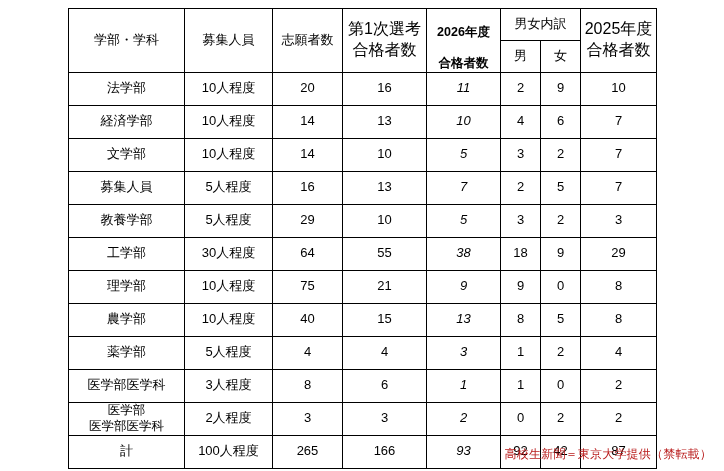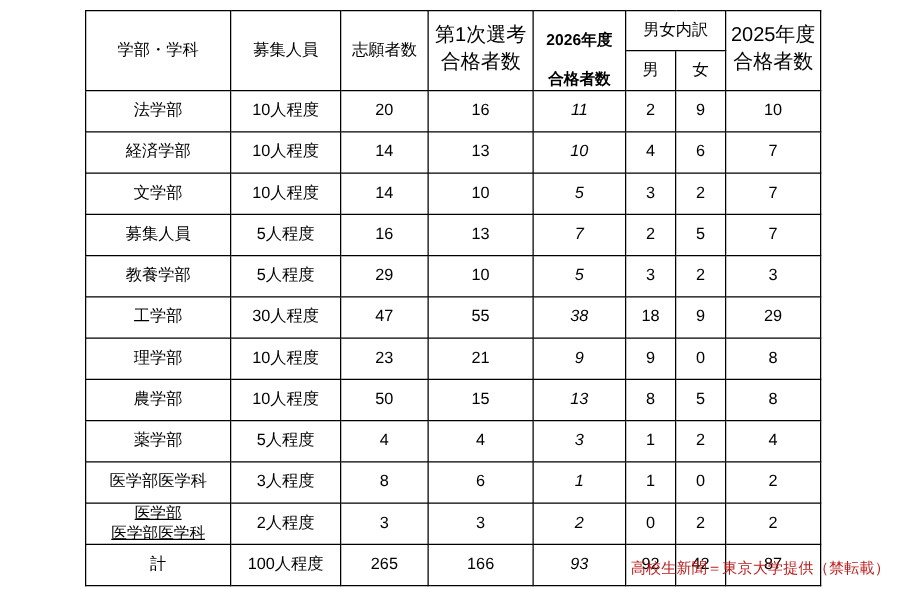--- a/index.html
+++ b/index.html
@@ -69,21 +69,20 @@
     height: 32px;
   }
   td.dept {
     text-align: left;
     padding-left: 9px;
     font-size: 13px;
   }
   td.dept.two-line {
     line-height: 1.25;
     font-size: 12.5px;
-    text-decoration: underline;
   }
   td.quota, td.num {
     text-align: center;
     font-size: 13.5px;
   }
   td.num {
     font-size: 15px;
   }
   td.num-bold {
     font-weight: bold;
@@ -193,41 +192,41 @@
         <td class="num">29</td>
         <td class="num">10</td>
         <td class="num-bold">5</td>
         <td class="num">3</td>
         <td class="num">2</td>
         <td class="num">3</td>
       </tr>
       <tr>
         <td class="dept">工学部</td>
         <td class="quota">30人程度</td>
-        <td class="num">47</td>
+        <td class="num">64</td>
         <td class="num">55</td>
         <td class="num-bold">38</td>
         <td class="num">18</td>
         <td class="num">9</td>
         <td class="num">29</td>
       </tr>
       <tr>
         <td class="dept">理学部</td>
         <td class="quota">10人程度</td>
-        <td class="num">23</td>
+        <td class="num">75</td>
         <td class="num">21</td>
         <td class="num-bold">9</td>
         <td class="num">9</td>
         <td class="num">0</td>
         <td class="num">8</td>
       </tr>
       <tr>
         <td class="dept">農学部</td>
         <td class="quota">10人程度</td>
-        <td class="num">50</td>
+        <td class="num">40</td>
         <td class="num">15</td>
         <td class="num-bold">13</td>
         <td class="num">8</td>
         <td class="num">5</td>
         <td class="num">8</td>
       </tr>
       <tr>
         <td class="dept">薬学部</td>
         <td class="quota">5人程度</td>
         <td class="num">4</td>

